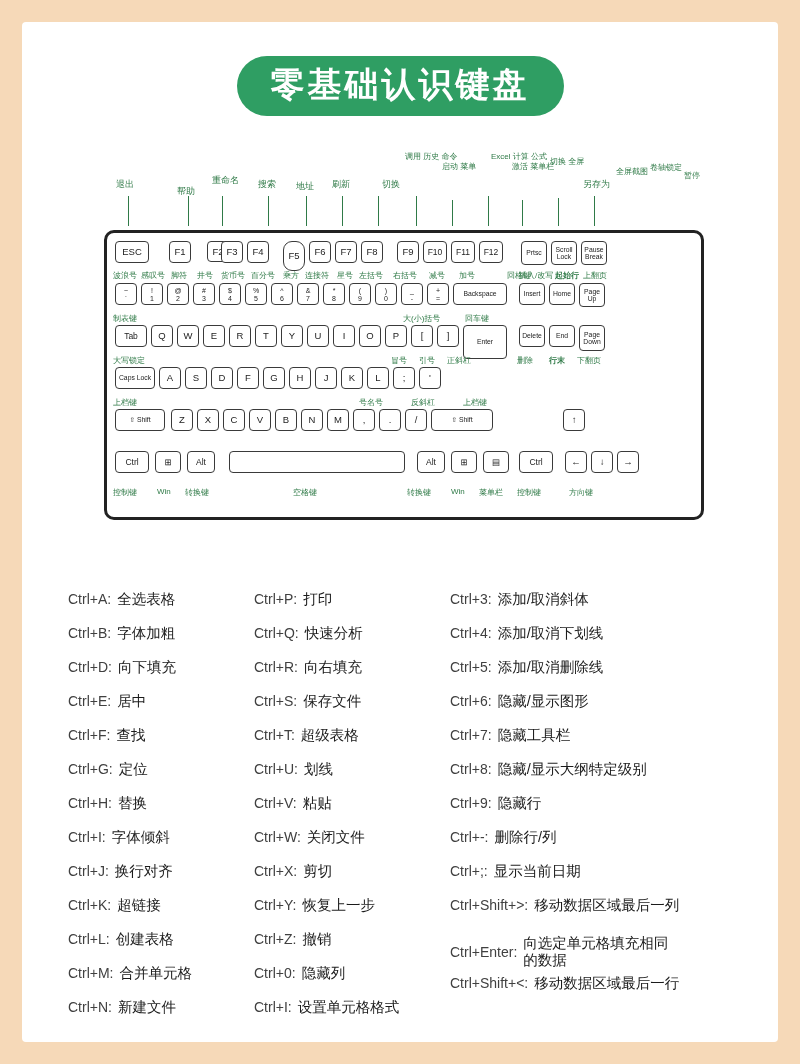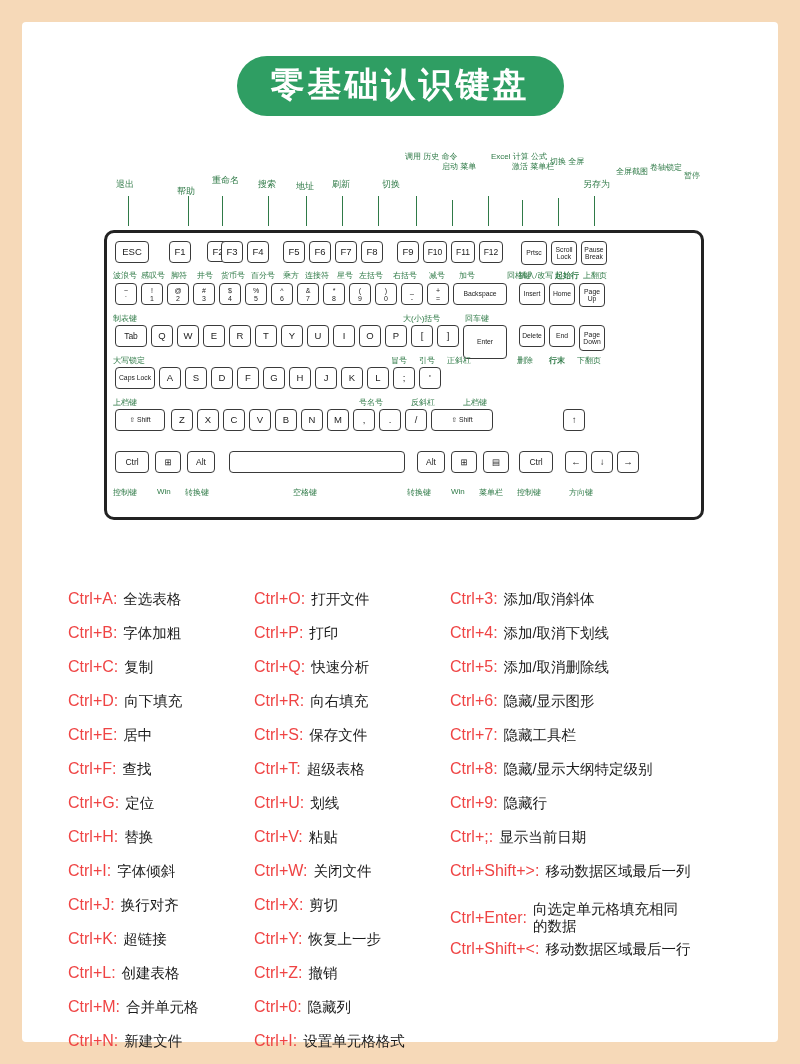--- a/index.html
+++ b/index.html
@@ -95,22 +95,22 @@
   .col { }
   .col.c1 { width:186px; }
   .col.c2 { width:196px; }
   .col.c3 { width:290px; }
   .row {
     display:flex;
     align-items:baseline;
     height:34px;
   }
   .k {
-    font-size:16px;
-    color:#ef4444;
+    font-size:14px;
+    color:#404040;
     white-space:nowrap;
     font-family:"Liberation Sans", sans-serif;
   }
   .sep { width:6px; }
   .v {
     font-size:14.5px;
     color:#1b1b1b;
     white-space:nowrap;
   }
   .row.two { height:44px; align-items:center; }
@@ -165,21 +165,21 @@
     <div class="tick" style="left:478px; top:46px; height:28px;"></div>
     <div class="tick" style="left:514px; top:44px; height:30px;"></div>
 
     <div class="kb-board">
 
       <div class="key big" style="left:8px;  top:8px;  width:34px; height:22px;">ESC</div>
       <div class="key big" style="left:62px; top:8px;  width:22px; height:22px;">F1</div>
       <div class="key big" style="left:100px; top:8px;  width:22px; height:21px;">F2</div>
       <div class="key big" style="left:114px;top:8px;  width:22px; height:22px;">F3</div>
       <div class="key big" style="left:140px;top:8px;  width:22px; height:22px;">F4</div>
-      <div class="key big" style="left:176px;top:8px;  width:22px; height:22px;">F5</div>
+      <div class="key big" style="left:176px;top:8px;  width:22px; height:30px;border-radius:9px;">F5</div>
       <div class="key big" style="left:202px;top:8px;  width:22px; height:22px;">F6</div>
       <div class="key big" style="left:228px;top:8px;  width:22px; height:22px;">F7</div>
       <div class="key big" style="left:254px;top:8px;  width:22px; height:22px;">F8</div>
       <div class="key big" style="left:290px;top:8px;  width:22px; height:22px;">F9</div>
       <div class="key" style="left:316px;top:8px;  width:24px; height:22px;">F10</div>
       <div class="key" style="left:344px;top:8px;  width:24px; height:22px;">F11</div>
       <div class="key" style="left:372px;top:8px;  width:24px; height:22px;">F12</div>
       <div class="key tiny" style="left:414px;top:8px; width:26px; height:24px;">Prtsc</div>
       <div class="key tiny" style="left:444px;top:8px; width:26px; height:24px;">Scroll Lock</div>
       <div class="key tiny" style="left:474px;top:8px; width:26px; height:24px;">Pause Break</div>
@@ -320,25 +320,20 @@
           <span class="k">Ctrl+A:</span>
           <span class="sep"></span>
           <span class="v">全选表格</span>
         </div>
       <div class="row">
           <span class="k">Ctrl+B:</span>
           <span class="sep"></span>
           <span class="v">字体加粗</span>
         </div>
       <div class="row">
-          <span class="k">Ctrl+C:</span>
-          <span class="sep"></span>
-          <span class="v">复制</span>
-        </div>
-      <div class="row">
           <span class="k">Ctrl+D:</span>
           <span class="sep"></span>
           <span class="v">向下填充</span>
         </div>
       <div class="row">
           <span class="k">Ctrl+E:</span>
           <span class="sep"></span>
           <span class="v">居中</span>
         </div>
       <div class="row">
@@ -383,25 +378,20 @@
         </div>
       <div class="row">
           <span class="k">Ctrl+N:</span>
           <span class="sep"></span>
           <span class="v">新建文件</span>
         </div>
     </div>
 
     <div class="col c2">
       <div class="row">
-          <span class="k">Ctrl+O:</span>
-          <span class="sep"></span>
-          <span class="v">打开文件</span>
-        </div>
-      <div class="row">
           <span class="k">Ctrl+P:</span>
           <span class="sep"></span>
           <span class="v">打印</span>
         </div>
       <div class="row">
           <span class="k">Ctrl+Q:</span>
           <span class="sep"></span>
           <span class="v">快速分析</span>
         </div>
       <div class="row">
@@ -489,20 +479,25 @@
         </div>
       <div class="row">
           <span class="k">Ctrl+8:</span>
           <span class="sep"></span>
           <span class="v">隐藏/显示大纲特定级别</span>
         </div>
       <div class="row">
           <span class="k">Ctrl+9:</span>
           <span class="sep"></span>
           <span class="v">隐藏行</span>
+        </div>
+      <div class="row">
+          <span class="k">Ctrl+-:</span>
+          <span class="sep"></span>
+          <span class="v">删除行/列</span>
         </div>
       <div class="row">
           <span class="k">Ctrl+;:</span>
           <span class="sep"></span>
           <span class="v">显示当前日期</span>
         </div>
       <div class="row">
           <span class="k">Ctrl+Shift+&gt;:</span>
           <span class="sep"></span>
           <span class="v">移动数据区域最后一列</span>

